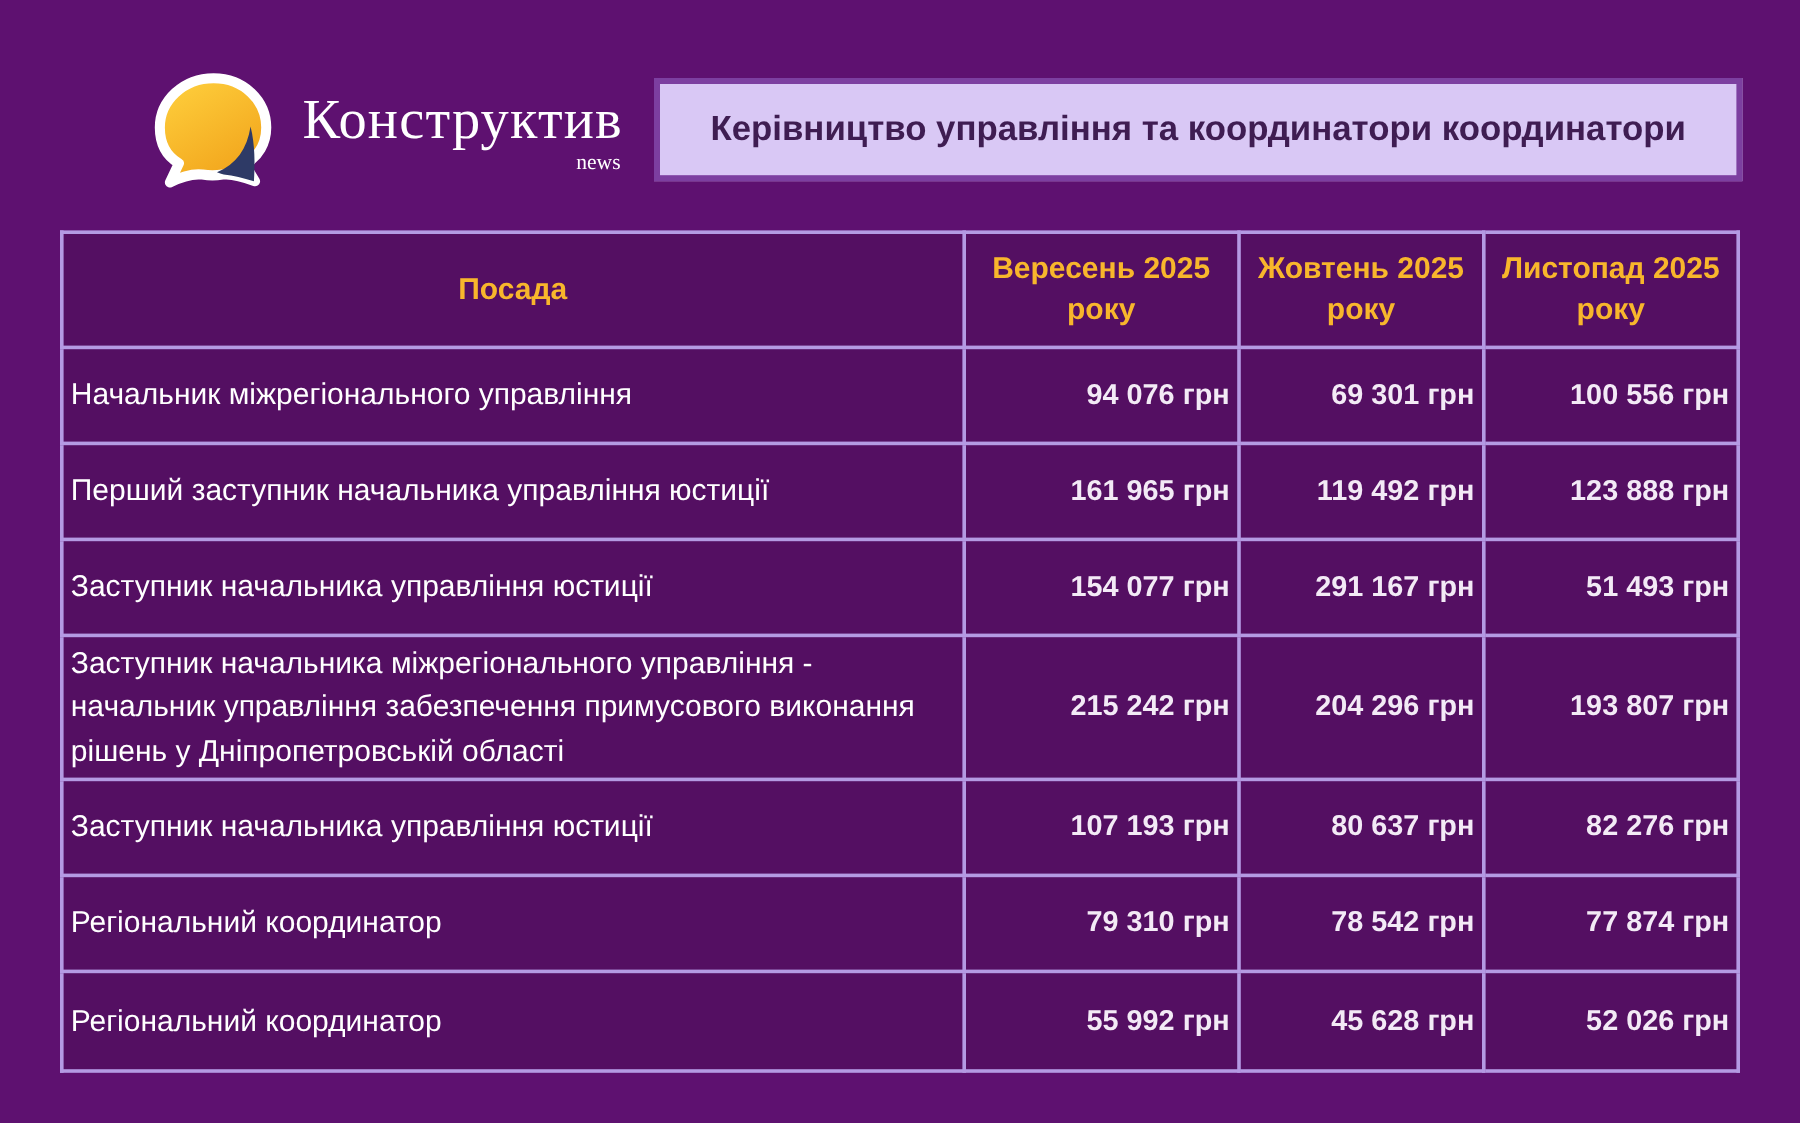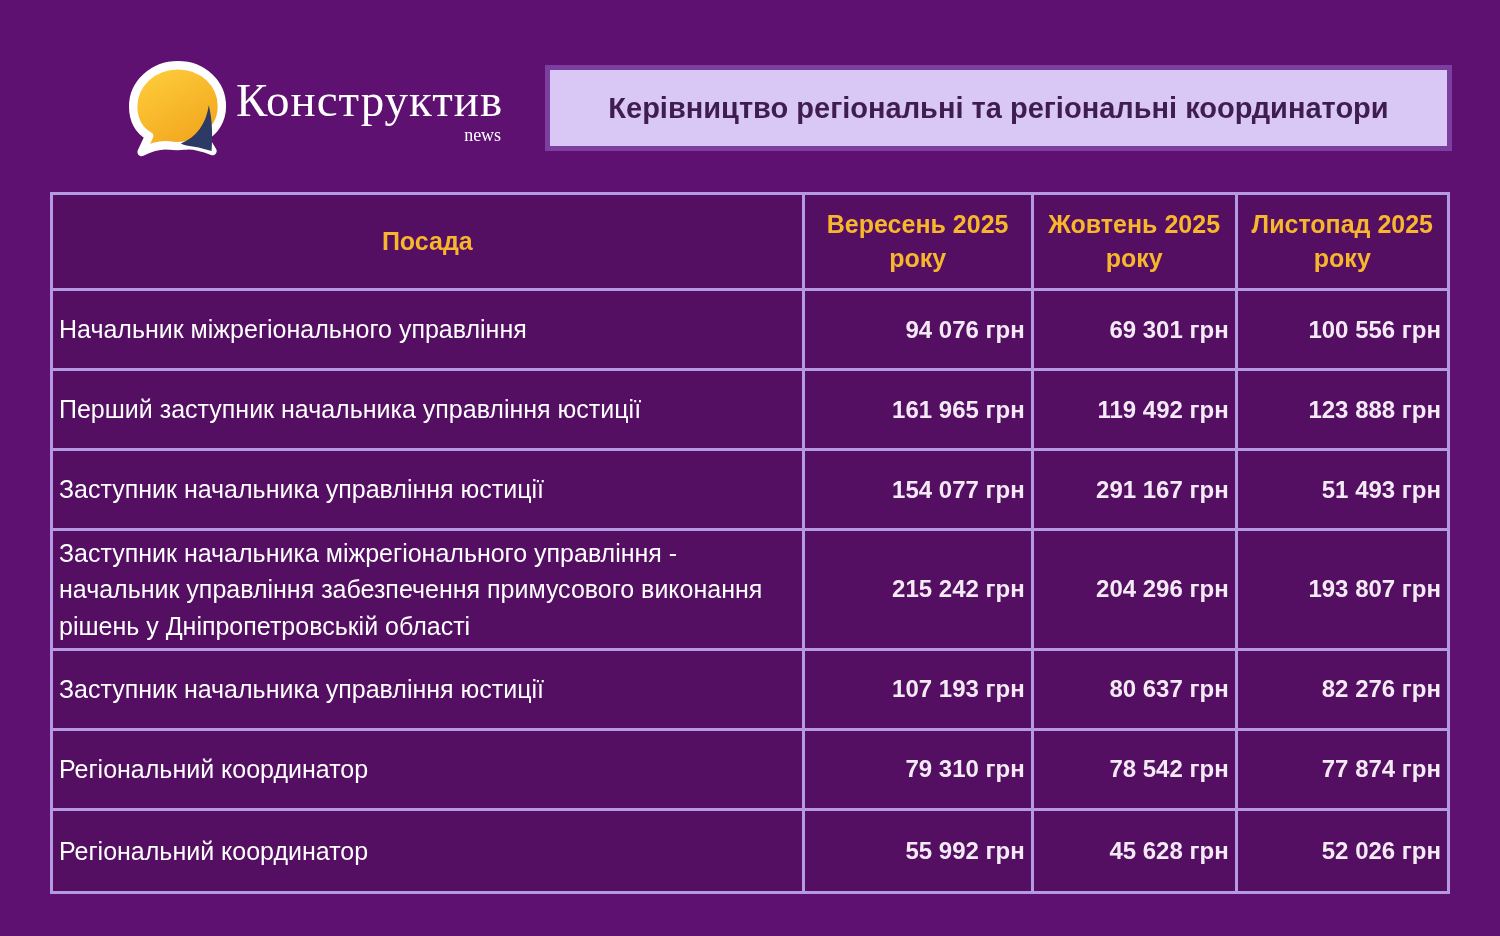--- a/index.html
+++ b/index.html
@@ -15,21 +15,21 @@
     overflow: hidden;
   }
 
   
   .logo {
     position: absolute;
     left: 122px;
     top: 58px;
     display: flex;
     align-items: center;
-    gap: 2px;
+    gap: 18px;
   }
   .logo-icon svg { display: block; }
   .logo-text {
     display: flex;
     flex-direction: column;
     align-items: flex-end;
   }
   .logo-name {
     font-family: "Liberation Serif", "DejaVu Serif", serif;
     font-size: 47px;
@@ -136,21 +136,21 @@
       <path d="M93,50 C90,70 80,84 63,91 C65,92 67,92.6 69,93 C78,94 86,96 96,99 C97,84 97,66 93,50 Z" fill="#2e3a66"></path>
     </svg>
   </div>
   <div class="logo-text">
     <div class="logo-name">Конструктив</div>
     <div class="logo-sub">news</div>
   </div>
 </div>
 
 <div class="banner">
-  <div class="banner-title">Керівництво регіональні та регіональні координатори</div>
+  <div class="banner-title">Керівництво управління та координатори координатори</div>
 </div>
 
 <div class="table-wrap">
   <table class="salary">
     <colgroup>
       <col class="c-pos">
         <col class="c-m1">
         <col class="c-m2">
         <col class="c-m3">
     </colgroup>

